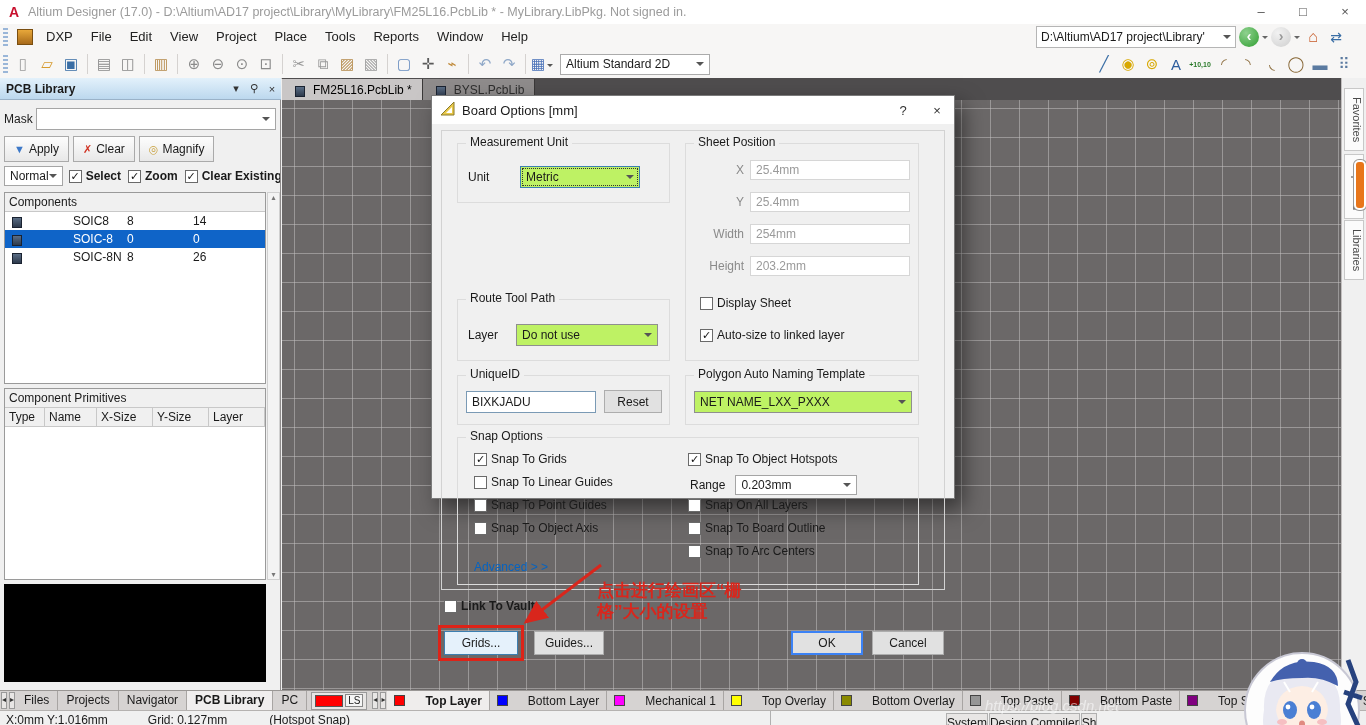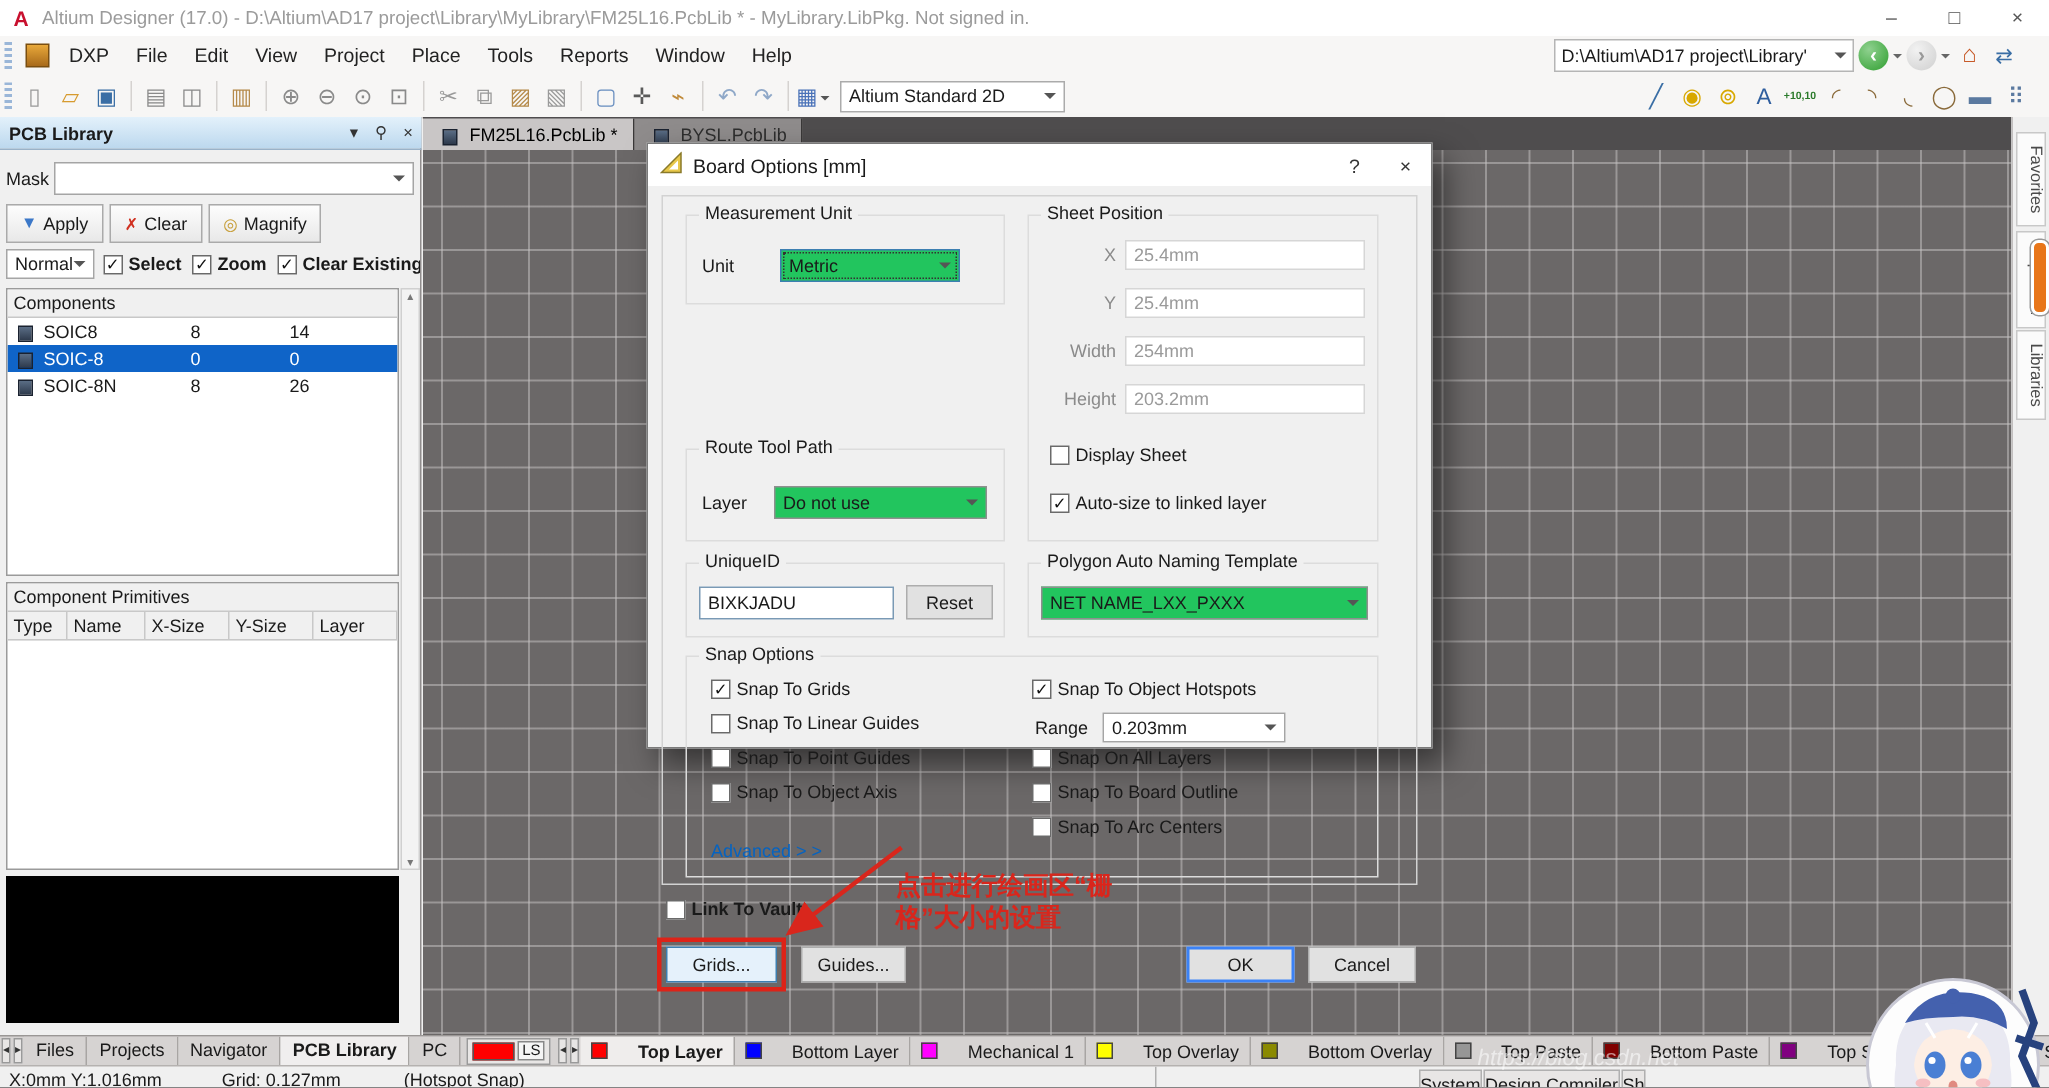--- a/index.html
+++ b/index.html
@@ -1,19 +1,19 @@
 <!DOCTYPE html>
 <html><head>
 <meta charset="utf-8">
 <style>
   html,body{margin:0;padding:0;background:#444;}
   #app{position:relative;width:1366px;height:725px;overflow:hidden;background:#f0f0f0;
        font-family:"Liberation Sans","DejaVu Sans",sans-serif;font-size:12px;color:#1a1a1a;}
   .abs{position:absolute;}
-  .flex{display:flex;align-items:center;}
+  .flex{display:flex;align-items:center;gap:44px;}
 
   
   #titlebar{left:0;top:0;width:1366px;height:24px;background:#fff;display:flex;align-items:center;}
   #app-icon{width:16px;height:16px;margin:0 6px 0 6px;font-weight:bold;color:#c8102e;font-size:14px;line-height:16px;text-align:center;}
   #title-text{color:#9b9b9b;font-size:12.5px;white-space:nowrap;overflow:hidden;flex:1;}
   .wbtn{width:42px;height:24px;text-align:center;line-height:24px;color:#555;font-size:13px;}
   
   #menubar{left:0;top:24px;width:1366px;height:26px;background:#f7f6f5;display:flex;align-items:center;}
   .grip{width:5px;height:18px;margin:0 3px;background:repeating-linear-gradient(180deg,#9ab6d8 0 2px,transparent 2px 4px);}
   #dxp-icon{width:14px;height:14px;background:linear-gradient(#e8a83a,#a86a1a);border:1px solid #7a4e10;margin:0 4px 0 6px;}
@@ -25,21 +25,21 @@
   .nav-gray{background:radial-gradient(circle at 35% 30%,#f2f2f2,#cfcfcf);color:#999;}
   .nav-plain{color:#c75a28;font-size:16px;width:20px;text-align:center;}
   .nav-blue{color:#3a6ea5;font-size:14px;width:20px;text-align:center;}
   .mini-caret{width:0;height:0;border:3px solid transparent;border-top-color:#666;margin-top:3px;}
   
   #toolbar{left:0;top:50px;width:1366px;height:28px;background:#f7f6f5;border-bottom:1px solid #cfccca;display:flex;align-items:center;}
   .tbtn{width:22px;height:22px;display:inline-flex;align-items:center;justify-content:center;margin:0 1px;}
   .tglyph{font-size:15px;}
   .tglyph.tiny{font-size:7px;letter-spacing:0;color:#2a7a2a;font-weight:bold;}
   .tb-sep{width:1px;height:20px;background:#d5d2d0;margin:0 4px;}
-  .combo{display:flex;align-items:center;background:#22c55e;border:1px solid #8f8f8f;padding:0 5px;font-size:12px;height:20px;box-sizing:border-box;}
+  .combo{display:flex;align-items:center;background:#bef264;border:1px solid #8f8f8f;padding:0 5px;font-size:12px;height:20px;box-sizing:border-box;}
   .combo.white{background:#fff;border-color:#a5a5a5;}
   .combo .caret{margin-left:auto;width:0;height:0;border:4px solid transparent;border-top-color:#555;transform:translateY(2px);}
   .combo.focused{outline:1px dotted #333;outline-offset:-3px;border-color:#3c7fb1;}
   #view-combo{width:150px;height:21px;background:#fff;border:1px solid #ababab;margin-left:6px;}
   #toolbar-right{margin-left:auto;display:flex;align-items:center;padding-right:10px;}
   
   #left-panel{left:0;top:78px;width:281px;height:612px;background:#f0f0f0;border-right:1px solid #8f8c8c;box-sizing:border-box;}
   #panel-header{left:0;top:0;width:281px;height:22px;background:linear-gradient(#e3f1fb,#bcd8ee);display:flex;align-items:center;border-bottom:1px solid #9ab2c8;box-sizing:border-box;}
   #panel-title{font-weight:bold;font-size:12px;padding-left:6px;flex:1;}
   .phbtn{width:18px;text-align:center;color:#333;font-size:11px;}

